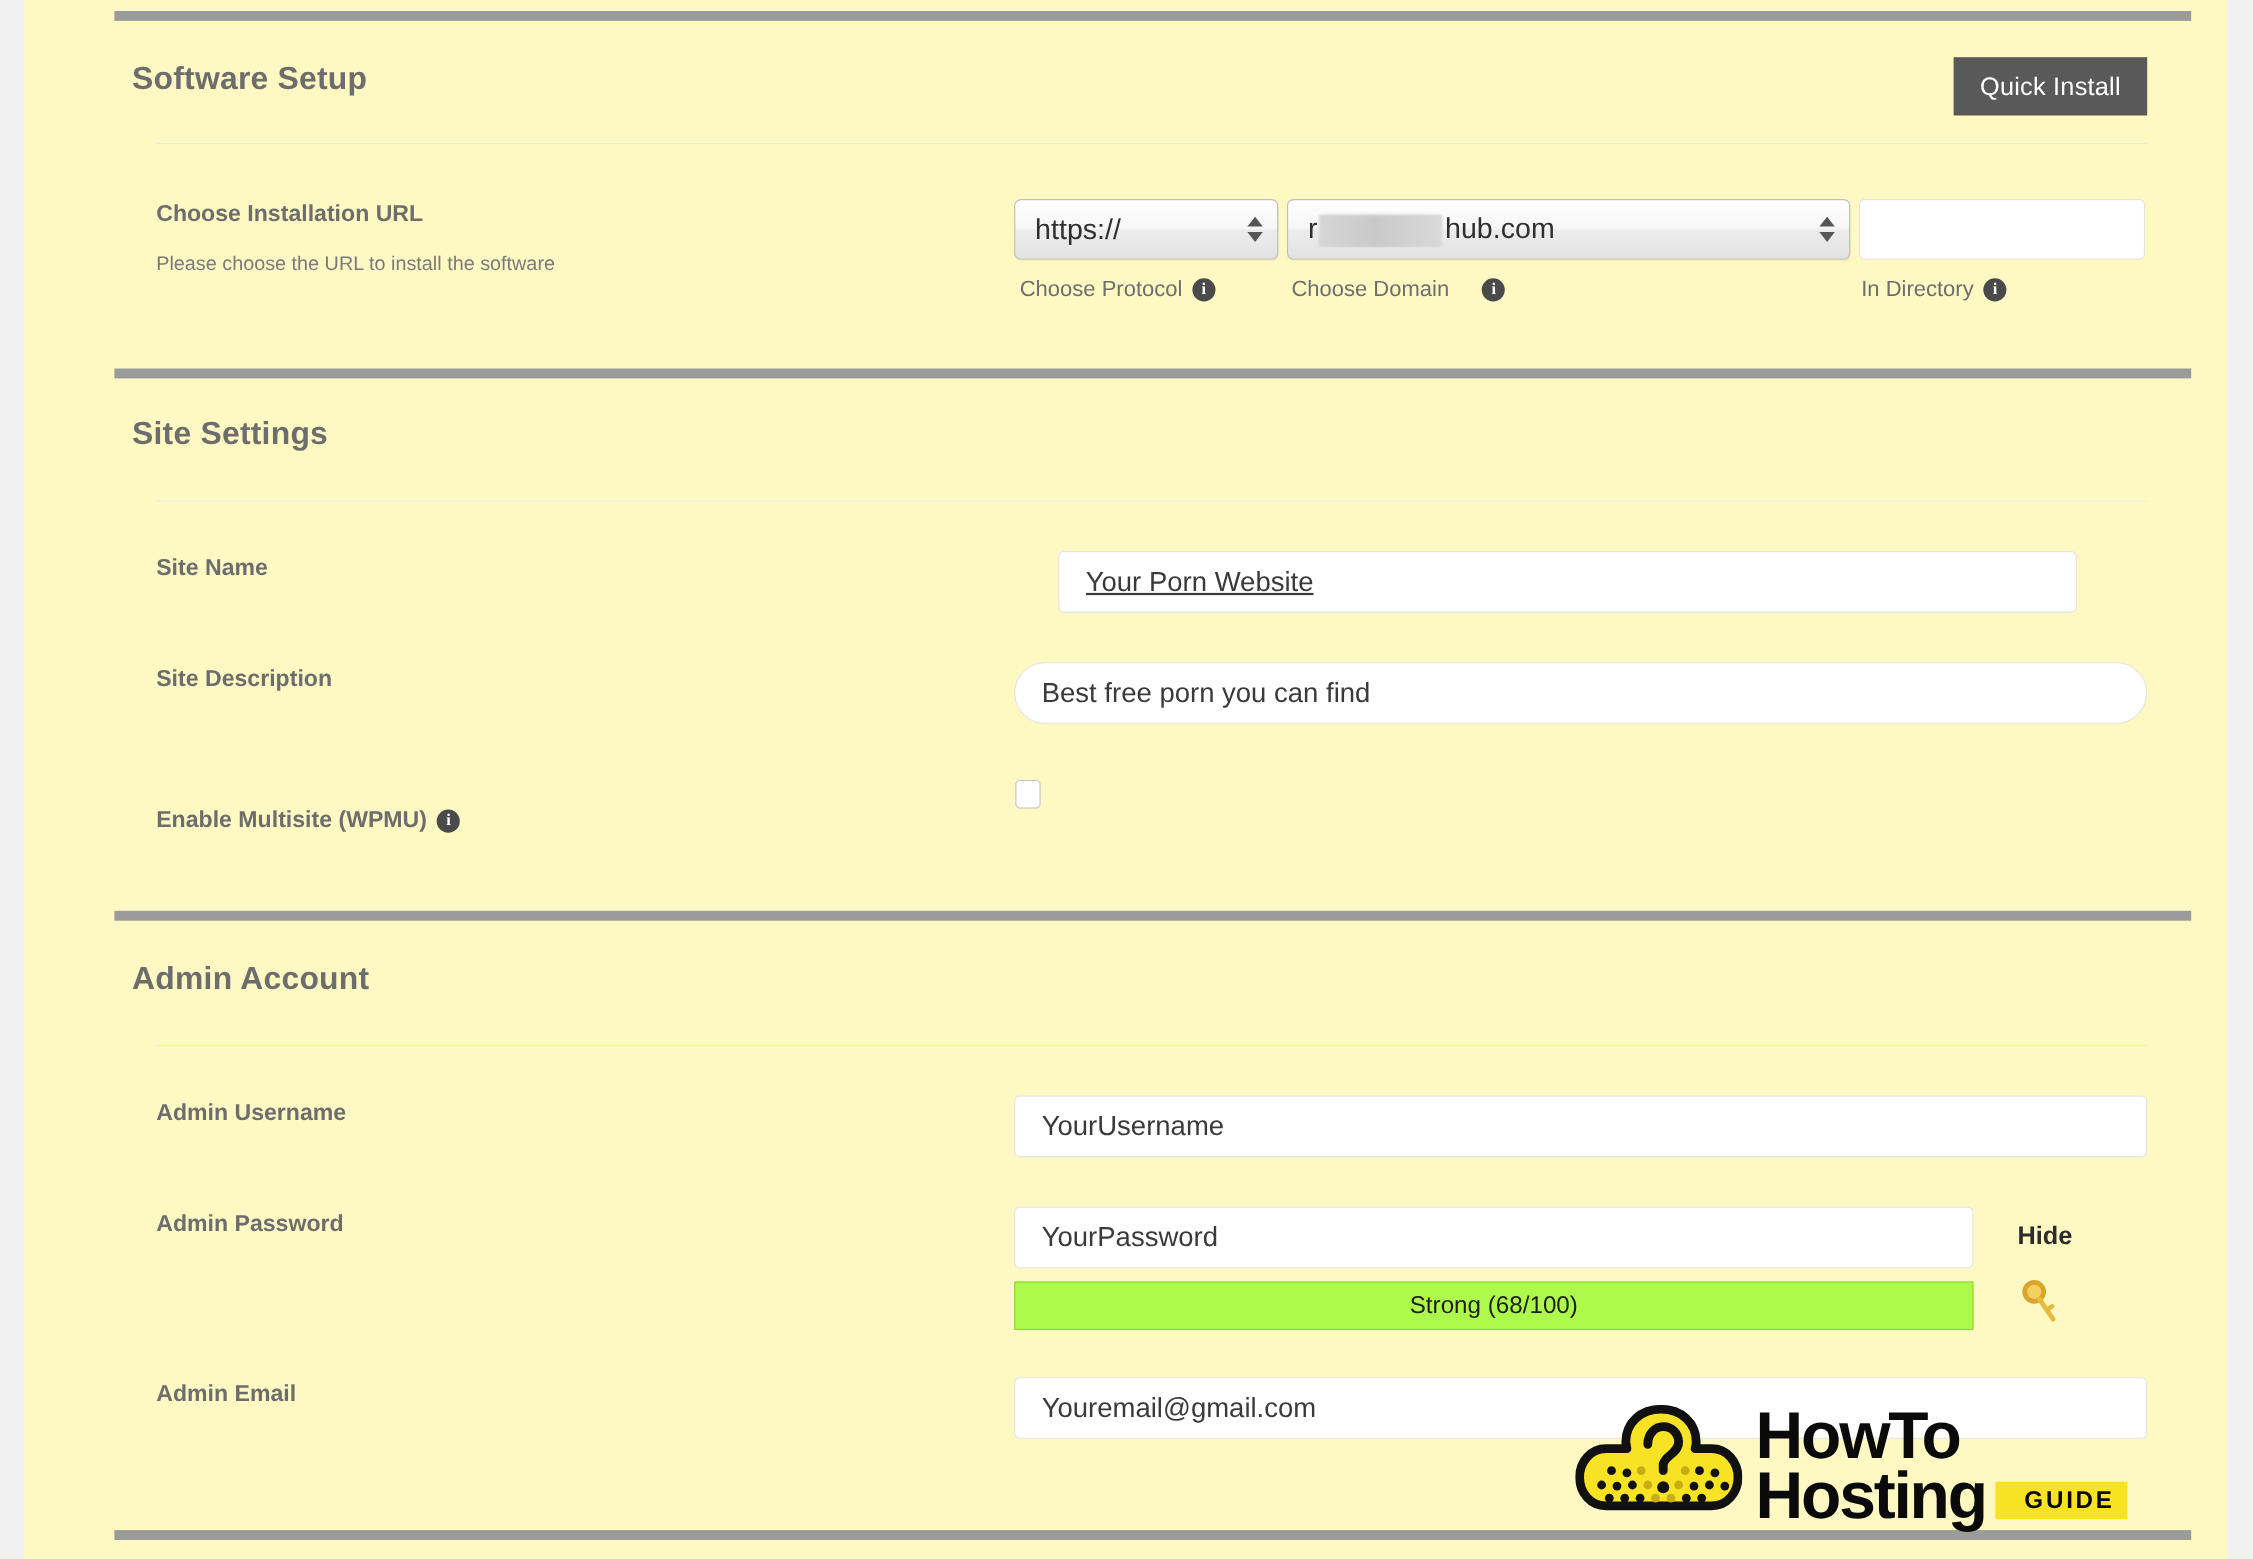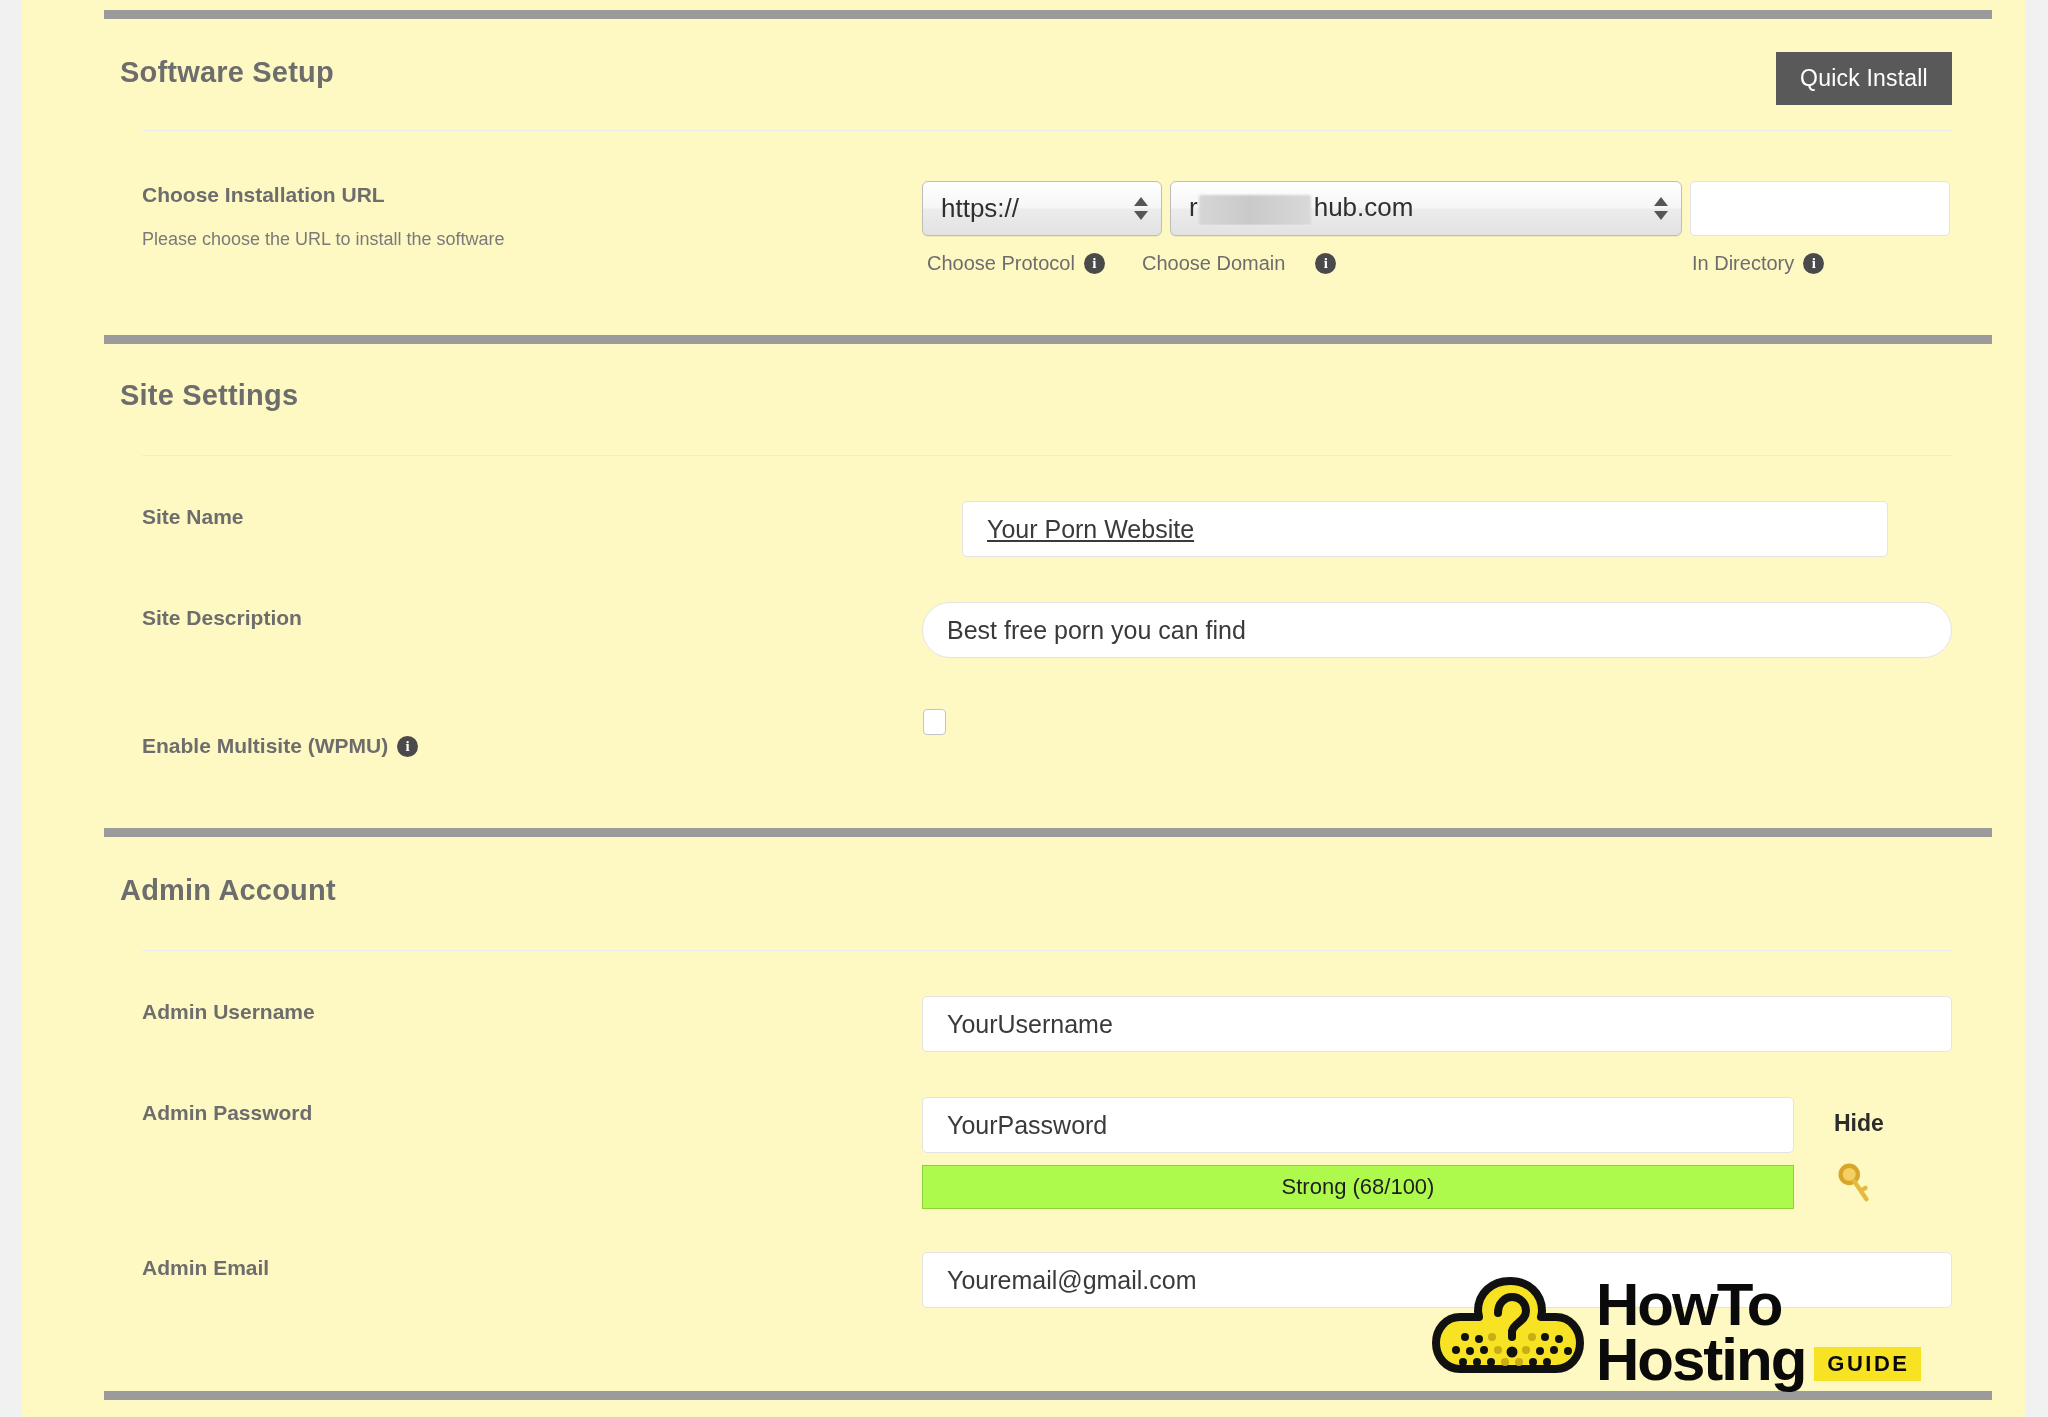--- a/index.html
+++ b/index.html
@@ -155,21 +155,21 @@
   .logo .l1 span, .logo .l2 {
     font-family:"Liberation Sans", sans-serif;
     font-weight:700; color:#0a0a0a;
     font-size:60px; letter-spacing:-2px;
   }
   .logo .l2 { position:relative; }
   .guide-badge {
     background:#f7e323; color:#0a0a0a;
     font-family:"Liberation Sans", sans-serif;
     font-weight:700; font-size:22px; letter-spacing:2.5px;
-    padding:7px 11px 7px 13px; margin-left:9px; margin-bottom:6px;
+    padding:7px 11px 7px 26px; margin-left:9px; margin-bottom:6px;
   }
 </style>
 </head>
 <body>
 
 <div class="page">
   <div class="canvas">
 
     <div class="divider" style="top:10px;"></div>
 
@@ -196,21 +196,21 @@
 
     <div class="nselect" style="left:1148px; top:181px; width:512px; height:55px;">
       <span class="val">
         <span>r</span><span class="redact"></span><span>hub.com</span>
       </span>
       <span class="stepper">
         <i class="up"></i>
           <i class="down"></i>
       </span>
     </div>
-    <div class="field-caption" style="left:1120px; top:252px;gap:30px;">
+    <div class="field-caption" style="left:1152px; top:252px;gap:30px;">
       <span>Choose Domain</span>
       <span class="info-icon">i</span>
     </div>
 
     <input class="tinput" style="left: 1668px; top: 181px; width: 260px; height: 55px;" placeholder="">
     <div class="field-caption" style="left:1670px; top:252px;">
       <span>In Directory</span>
       <span class="info-icon">i</span>
     </div>
 

